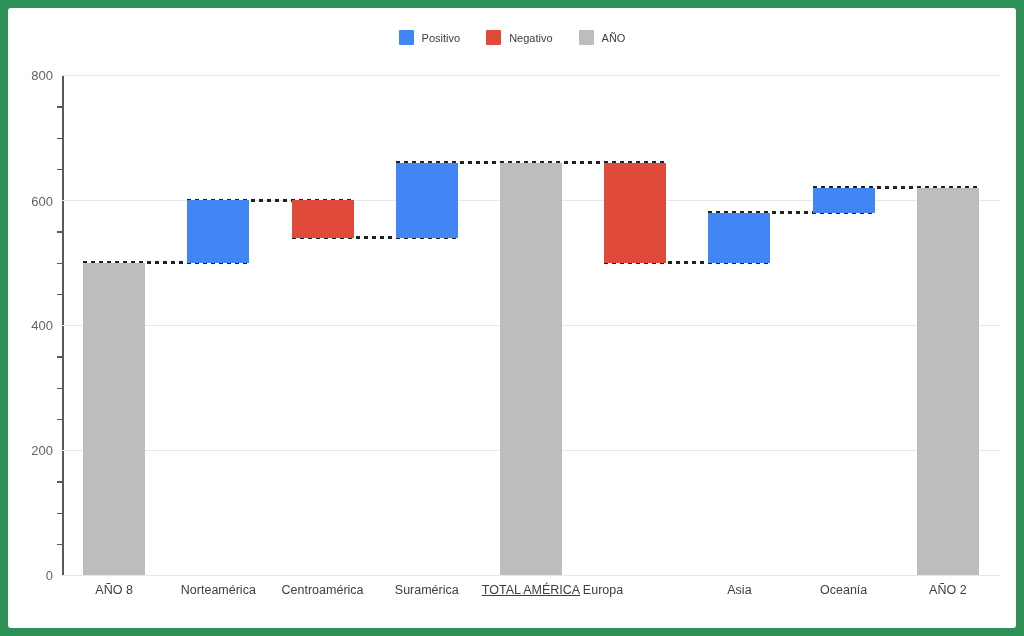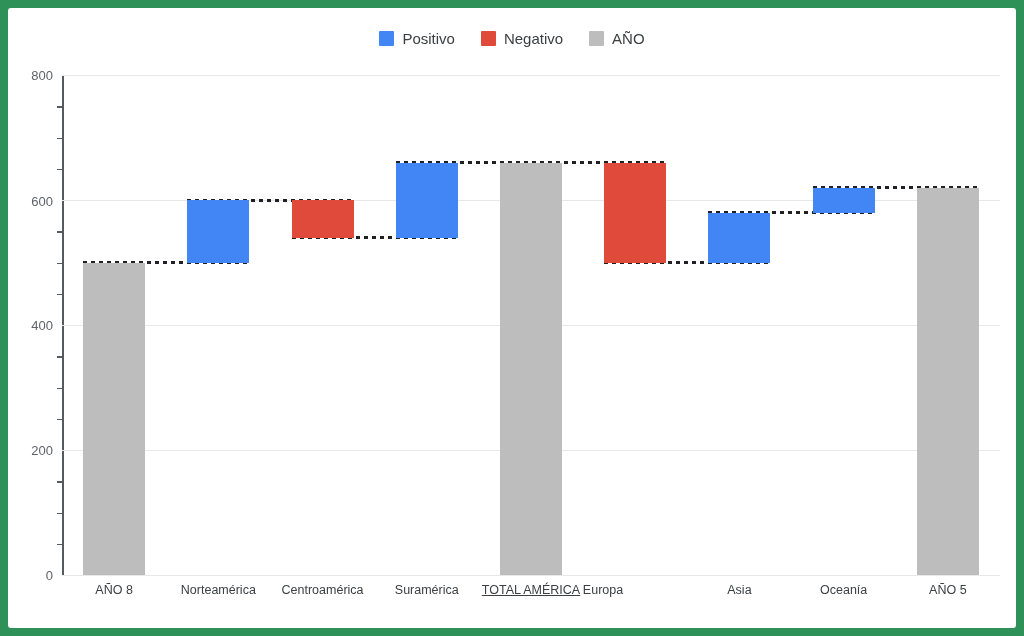--- a/index.html
+++ b/index.html
@@ -45,21 +45,21 @@
     gap: 8px;
     pointer-events: auto;
   }
   .legend-swatch {
     width: 15px;
     height: 15px;
     border-radius: 1px;
     flex: 0 0 auto;
   }
   .legend-label {
-    font-size: 15px;
+    font-size: 11px;
     color: #3c4043;
     white-space: nowrap;
   }
 
   
   #plot {
     position: absolute;
     left: 54px;
     top: 67px;
     width: 938px;
@@ -196,18 +196,18 @@
           <div class="x-label" style="left: 364.778px;">Suramérica</div>
           <div class="bar" style="left: 438px; top: 87.5px; width: 62px; height: 412.5px; background: rgb(189, 189, 189);"></div>
           <div class="x-label" style="left: 469px; text-decoration: underline;">TOTAL AMÉRICA</div>
           <div class="bar" style="left: 542.222px; top: 87.5px; width: 62px; height: 100px; background: rgb(224, 74, 58);"></div>
           <div class="x-label" style="left: 541px;">Europa</div>
           <div class="bar" style="left: 646.444px; top: 137.5px; width: 62px; height: 50px; background: rgb(66, 133, 244);"></div>
           <div class="x-label" style="left: 677.444px;">Asia</div>
           <div class="bar" style="left: 750.667px; top: 112.5px; width: 62px; height: 25px; background: rgb(66, 133, 244);"></div>
           <div class="x-label" style="left: 781.667px;">Oceanía</div>
           <div class="bar" style="left: 854.889px; top: 112.5px; width: 62px; height: 387.5px; background: rgb(189, 189, 189);"></div>
-          <div class="x-label" style="left: 885.889px;">AÑO 5</div>
+          <div class="x-label" style="left: 885.889px;">AÑO 2</div>
         </div>
     </div>
 
   </div>
 </div>
 
 </body></html>

